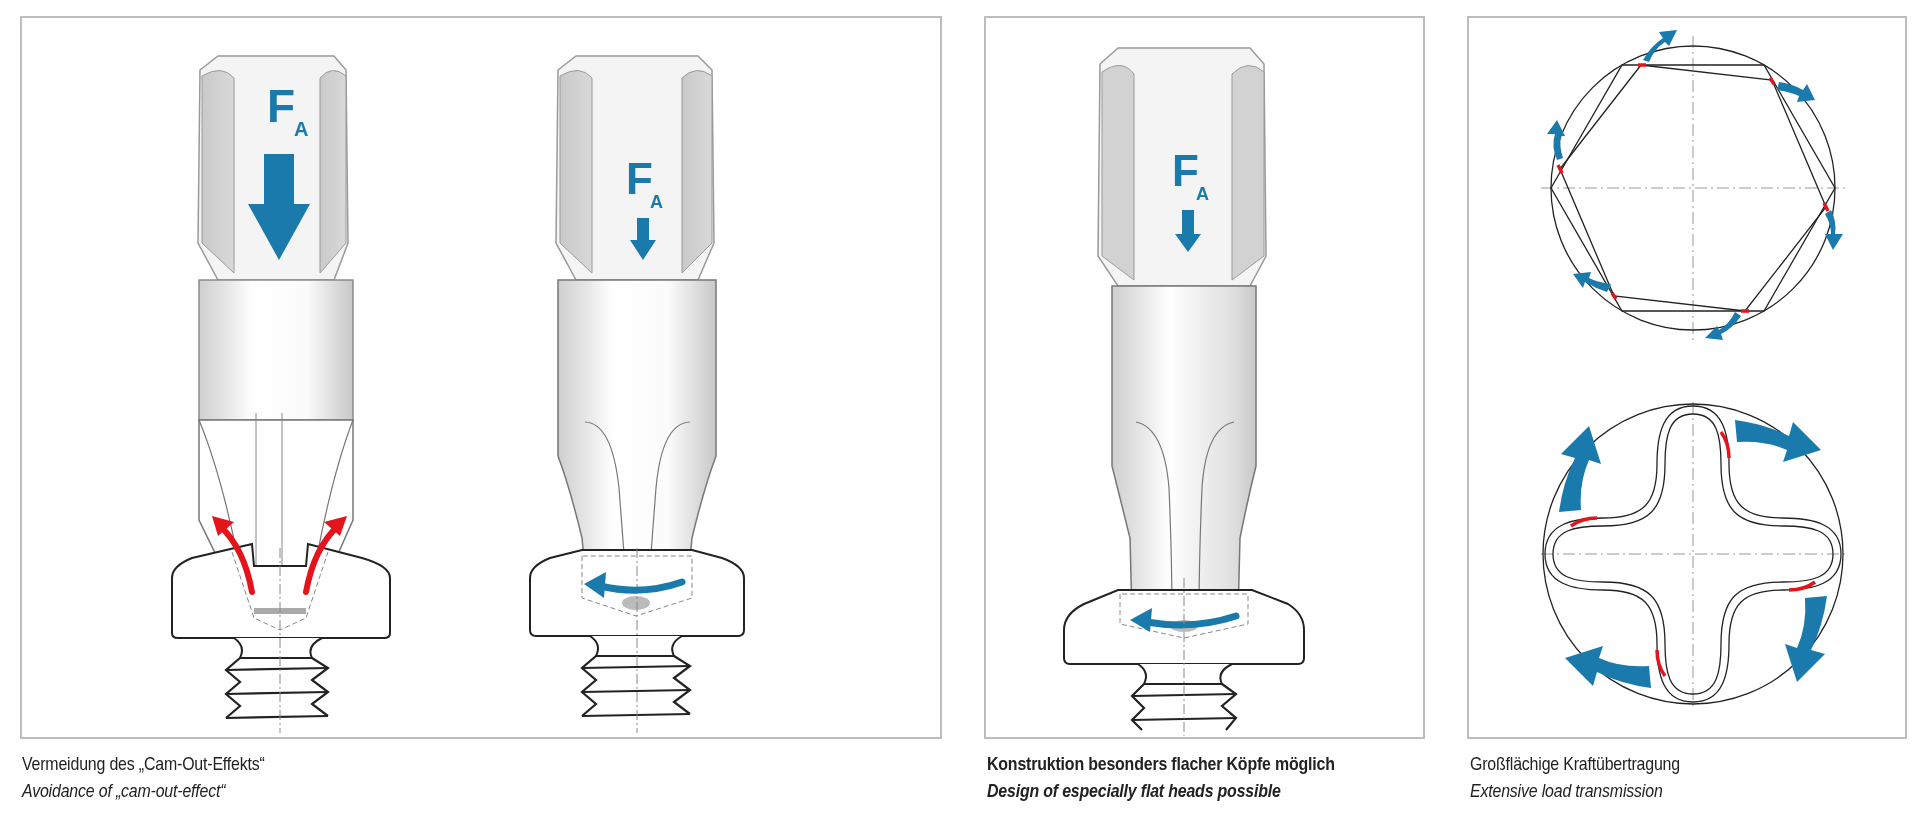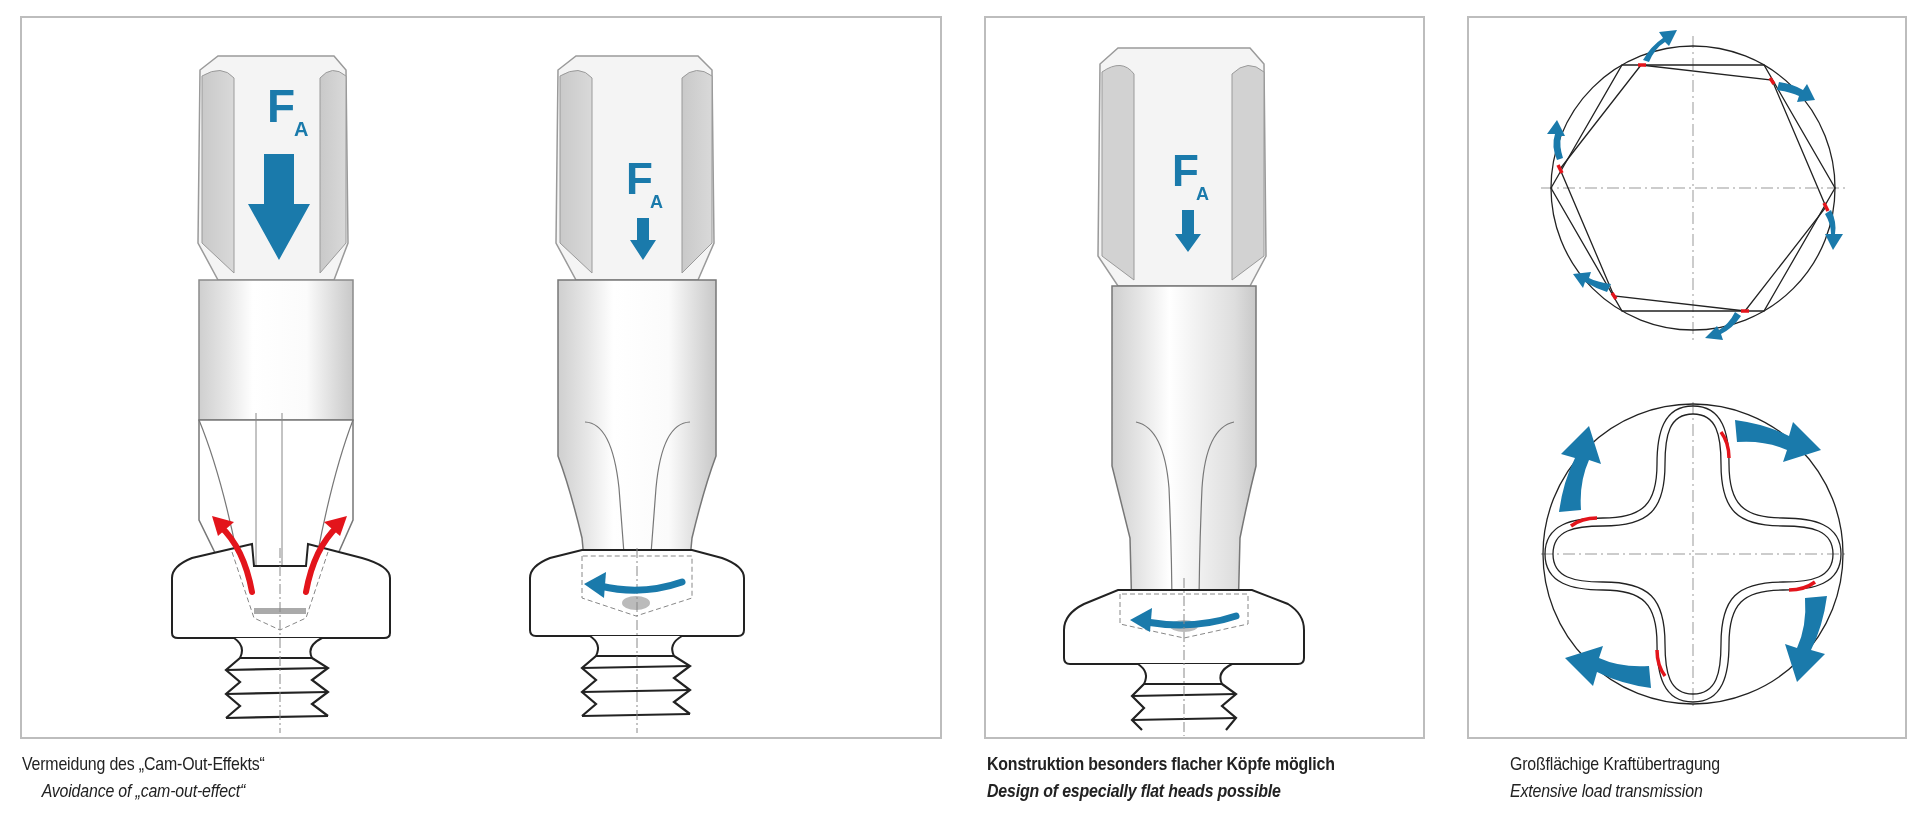--- a/index.html
+++ b/index.html
@@ -188,24 +188,24 @@
       <g fill="#1a7aab">
         <path d="M42,-134 Q72,-130 96,-118 L100,-132 L128,-104 L90,-92 L94,-104 Q72,-114 44,-112 Z"></path>
         <path d="M134,42 Q130,72 118,96 L132,100 L104,128 L92,90 L104,94 Q114,72 112,44 Z"></path>
         <path d="M-42,134 Q-72,130 -96,118 L-100,132 L-128,104 L-90,92 L-94,104 Q-72,114 -44,112 Z"></path>
         <path d="M-134,-42 Q-130,-72 -118,-96 L-132,-100 L-104,-128 L-92,-90 L-104,-94 Q-114,-72 -112,-44 Z"></path>
       </g>
     </g>
   </svg>
 </div>
 
-<div class="caption" style="left:22px; top:750px;text-align:center;">
+<div class="caption" style="left:22px; top:750px;">
   <span class="de">Vermeidung des „Cam-Out-Effekts“</span>
   <span class="en">Avoidance of „cam-out-effect“</span>
 </div>
 <div class="caption" style="left:987px; top:750px;font-weight:bold;">
   <span class="de">Konstruktion besonders flacher Köpfe möglich</span>
   <span class="en">Design of especially flat heads possible</span>
 </div>
-<div class="caption" style="left:1470px; top:750px;margin-left:40px;">
+<div class="caption" style="left:1470px; top:750px;">
   <span class="de">Großflächige Kraftübertragung</span>
   <span class="en">Extensive load transmission</span>
 </div>
 
 </body></html>

